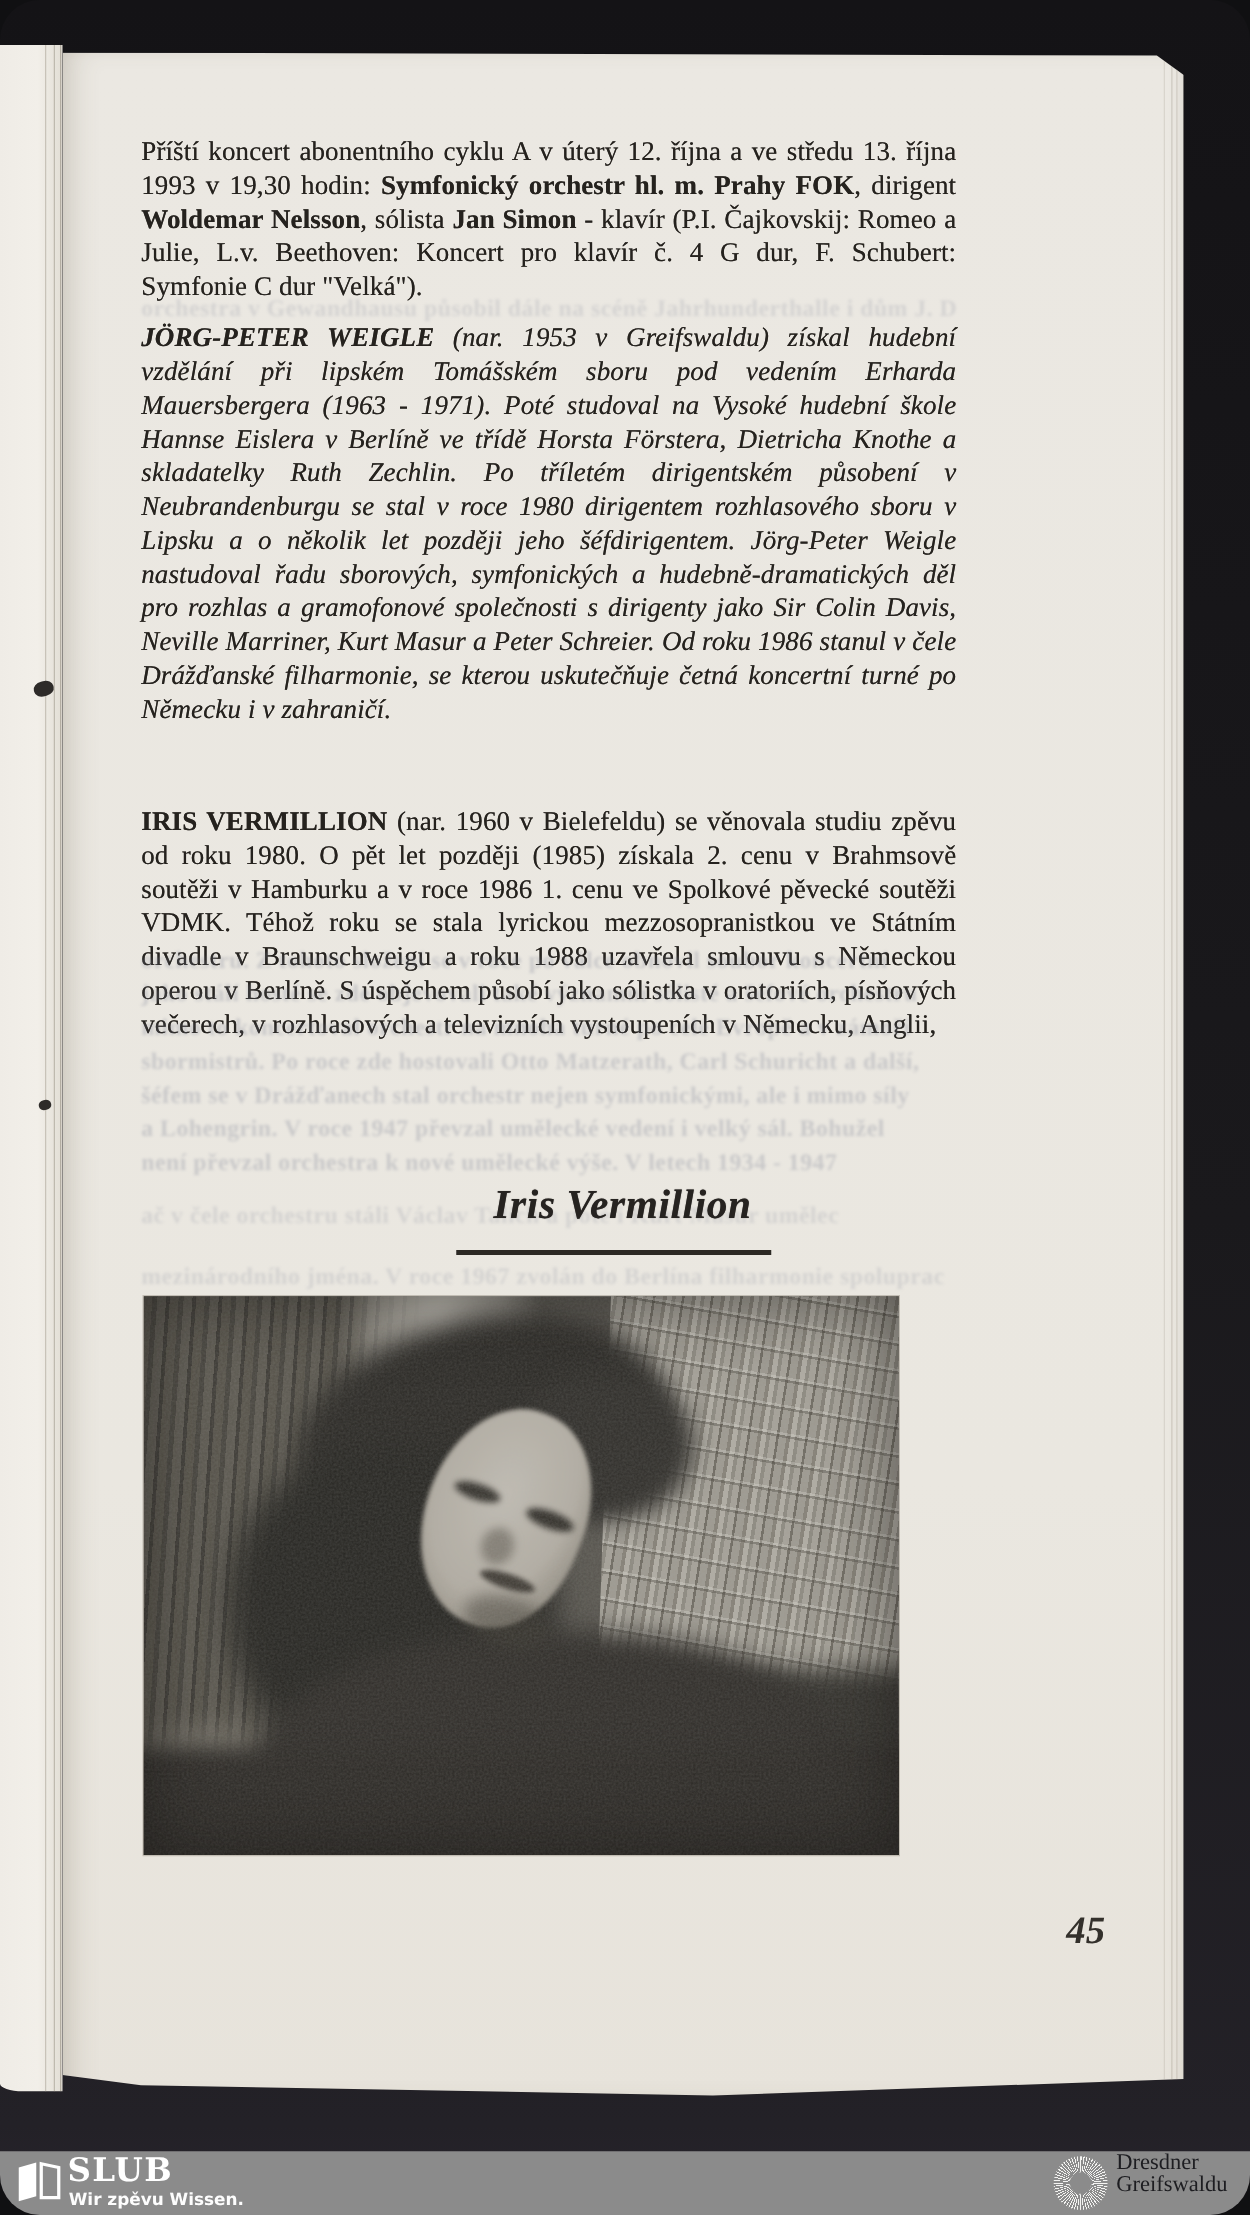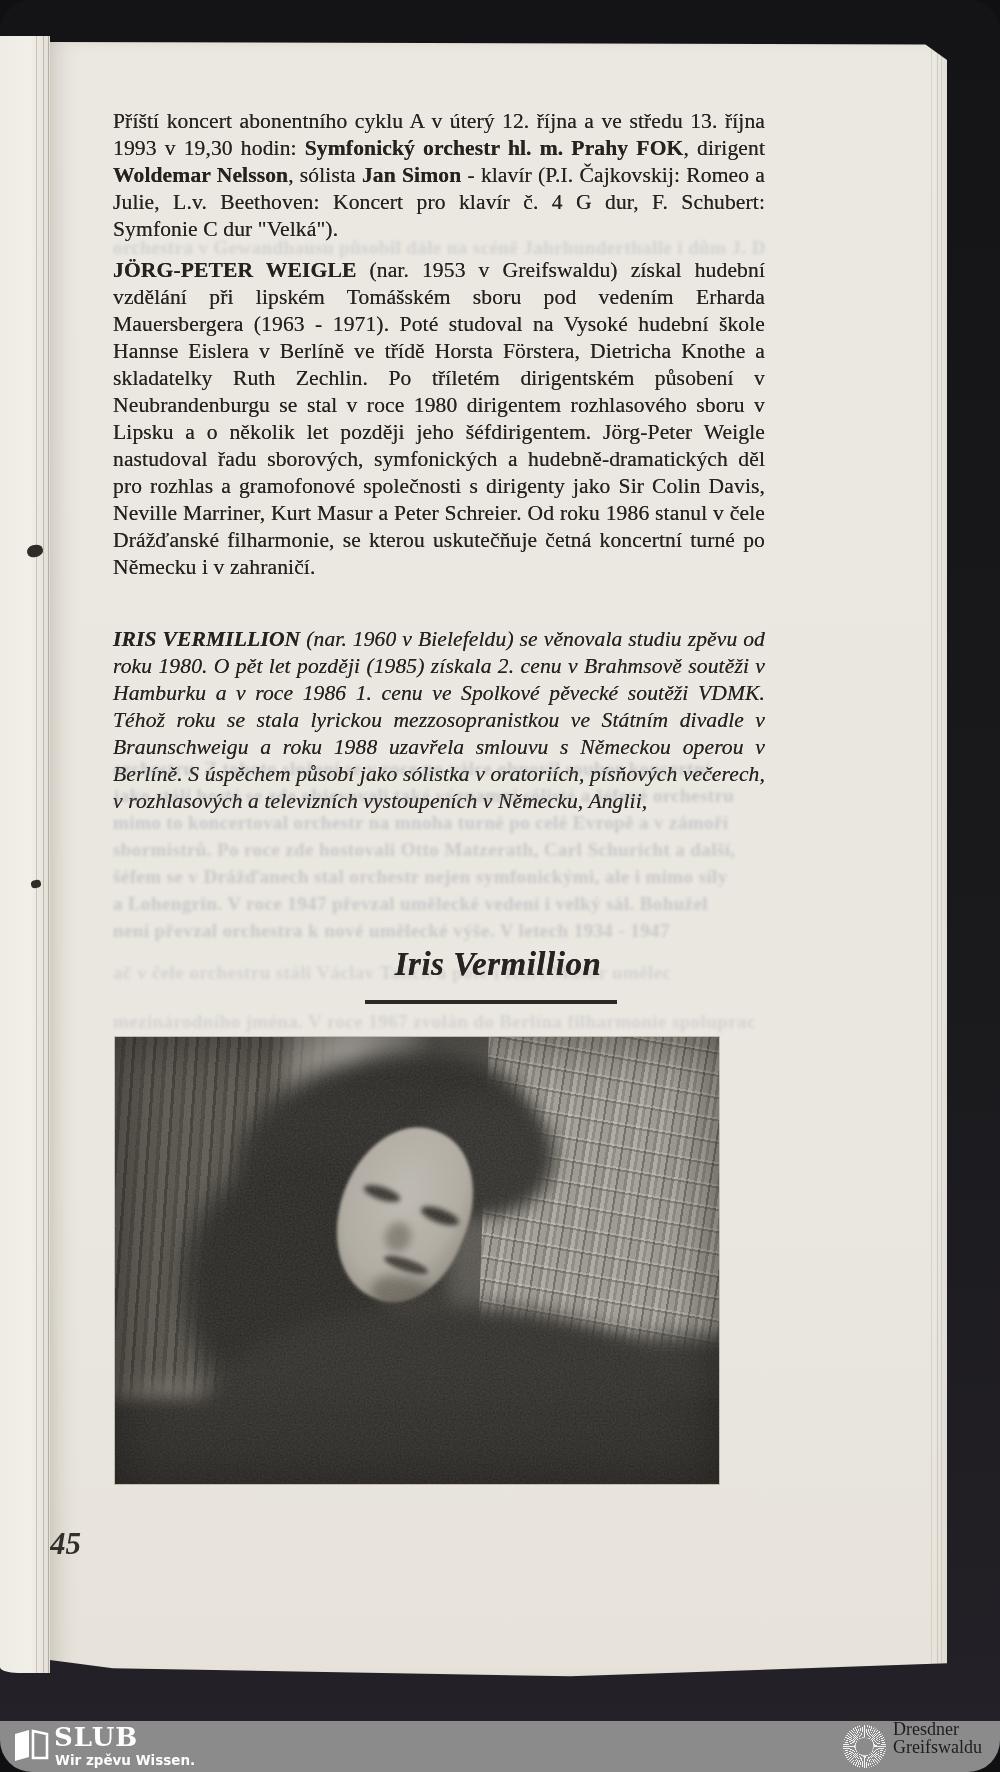--- a/index.html
+++ b/index.html
@@ -20,35 +20,35 @@
     clip-path:polygon(0 0,97.6% 0.15%,100% 1.1%,100% 99.1%,58% 99.9%,7% 99.4%,0 98.9%);
     box-shadow:inset 16px 0 26px -14px rgba(95,85,62,.30), inset -6px 0 14px -8px rgba(95,85,62,.18);}
   .page-edge-lines{position:absolute;right:9px;top:4px;bottom:10px;width:1px;
     background:rgba(155,147,132,.35);box-shadow:-6px 0 0 rgba(155,147,132,.22), 4px 0 0 rgba(155,147,132,.28);}
   
   .para{position:absolute;left:63px;width:652px;margin:0;
     font-size:21.6px;line-height:27px;text-align:justify;color:#25221e;
     text-shadow:0 0 .5px rgba(37,34,30,.75);letter-spacing:.1px;}
   .para b{font-weight:700;}
   .p1{top:66px;}
-  .p2{top:215px;}
-  .p3{top:584px;font-style:italic;}
+  .p2{top:215px;font-style:italic;}
+  .p3{top:602px;}
   
   .ghost{position:absolute;left:63px;width:652px;height:27px;overflow:hidden;
     font-size:19px;line-height:27px;font-weight:700;white-space:nowrap;
     color:#7d8294;opacity:.30;filter:blur(1.4px);letter-spacing:.4px;}
   .ghost.light{opacity:.20;}
   
   .caption{position:absolute;left:123px;top:899px;width:650px;margin:0;text-align:center;
     font-size:33px;line-height:46px;font-style:italic;font-weight:700;color:#262320;
     letter-spacing:.5px;text-shadow:0 0 .6px rgba(38,35,32,.8);}
   .caption-rule{position:absolute;left:315px;top:958px;width:252px;height:4px;
     background:#2c2924;filter:blur(.4px);}
   
-  .page-number{position:absolute;left:0;top:1484px;width:834px;margin:0;text-align:left;
+  .page-number{position:absolute;left:0;top:1484px;width:834px;margin:0;text-align:right;
     font-size:31px;font-style:italic;font-weight:700;color:#33302b;}
   
   .photo{position:absolute;left:65px;top:995px;width:604px;height:447px;overflow:hidden;
     background:#57544e;box-shadow:0 0 0 1px rgba(120,112,98,.35);}
   .photo *{position:absolute;}
   .ph-trunk-left{left:0;top:0;width:220px;height:447px;
     background:repeating-linear-gradient(94deg,#565249 0 7px,#45423c 7px 11px,#5d5951 11px 18px,#3b3833 18px 21px);}
   .ph-light-top{left:158px;top:-10px;width:160px;height:180px;filter:blur(3px);
     background:radial-gradient(ellipse at 50% 22%,#d2cec5 0%,rgba(210,206,197,.55) 45%,rgba(210,206,197,0) 72%);}
   .ph-bark{left:368px;top:-10px;width:246px;height:356px;transform:rotate(2deg);

